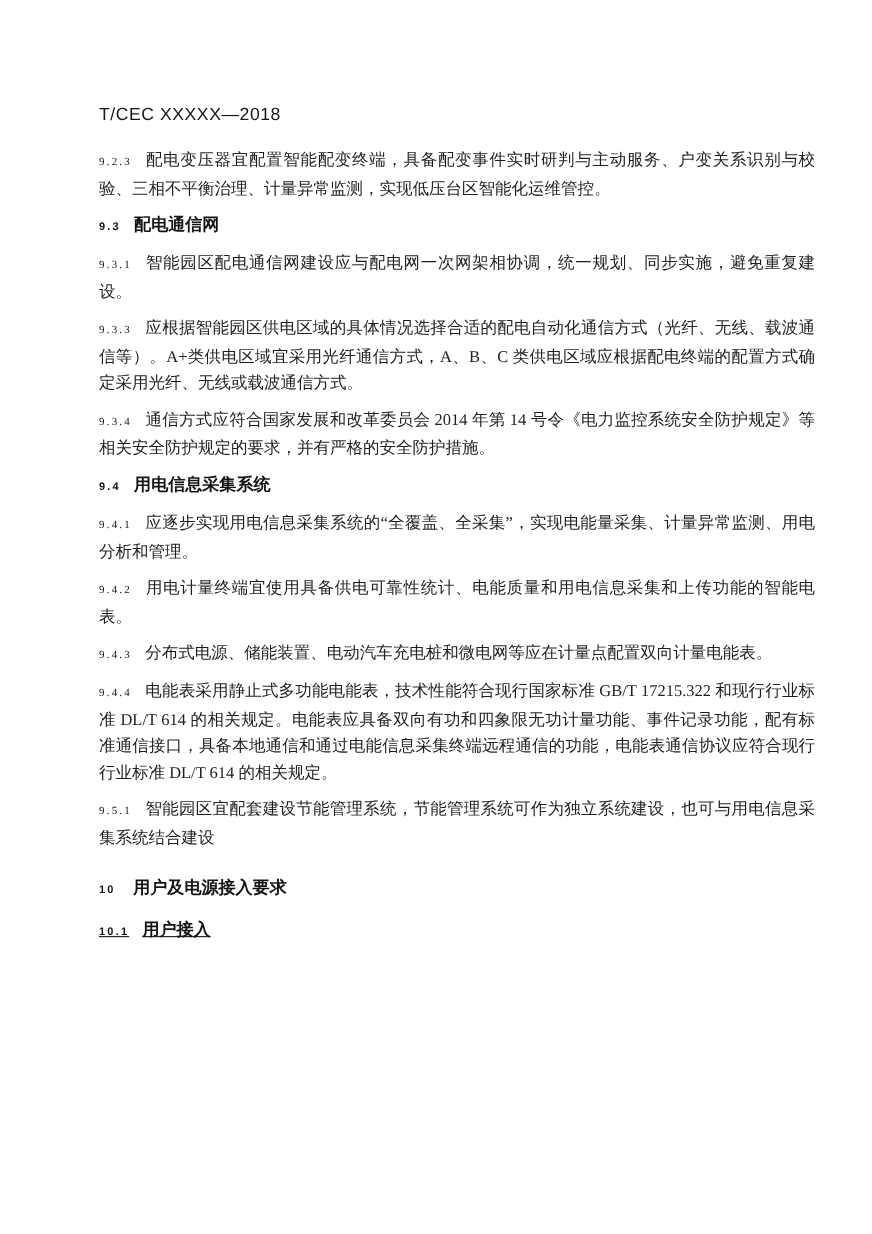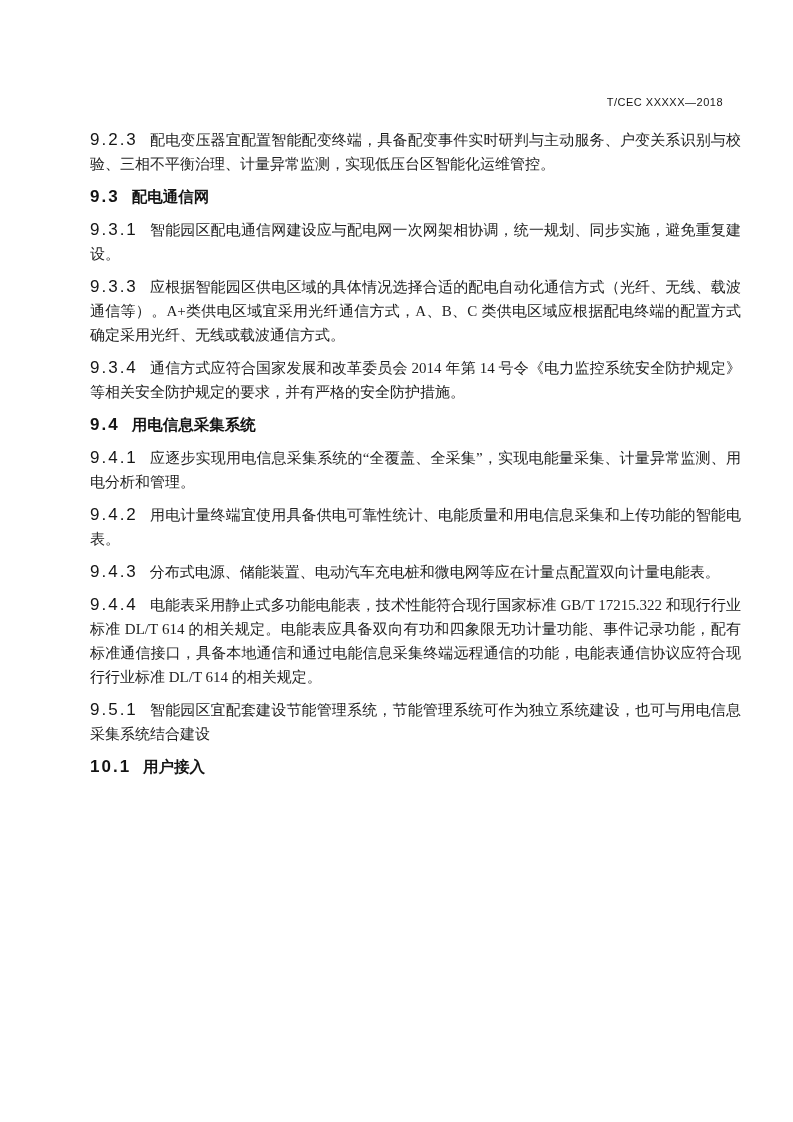--- a/index.html
+++ b/index.html
@@ -15,66 +15,66 @@
     font-family: "Liberation Serif", "DejaVu Serif", serif;
   }
   .page {
     box-sizing: border-box;
     width: 793px;
     height: 1122px;
     padding: 96px 52px 0 90px;
     background: #ffffff;
   }
   .doc-header {
-    text-align: right;
     padding-right: 18px;
     font-family: "Liberation Sans", "DejaVu Sans", sans-serif;
-    font-size: 11px;
+    font-size: 16px;
     letter-spacing: 0.5px;
     color: #161616;
     margin: 0 0 20px 0;
     white-space: nowrap;
   }
   .clause {
     font-size: 15px;
     line-height: 24px;
     text-align: justify;
     margin: 0 0 9px 0;
     color: #1e1e1e;
   }
   .clause .num {
-    font-family: Liberation Sans, sans-serif;
-    font-size: 17px;
+    font-family: Liberation Serif, serif;
+    font-size: 10px;
     letter-spacing: 2px;
     margin-right: 12px;
     color: #161616;
   }
   .heading {
     font-family: "Liberation Sans", "DejaVu Sans", sans-serif;
     font-weight: bold;
     font-size: 15.5px;
     line-height: 24px;
     margin: 3px 0 9px 0;
     color: #141414;
   }
   .heading .num {
     font-weight: bold;
     letter-spacing: 2px;
     margin-right: 12px;
-    font-size: 17px;
+    font-size: 10px;
   }
   .chapter {
     margin-top: 22px;
     margin-bottom: 12px;
   }
   .chapter .num {
     margin-right: 16px;
   }
   .sub-heading {
     margin-bottom: 10px;
+    text-decoration: underline;
   }
 </style>
 </head>
 <body>
 
 <div class="page">
 
   <div class="doc-header">T/CEC XXXXX—2018</div>
 
   <p class="clause"><span class="num">9.2.3</span><span>配电变压器宜配置智能配变终端，具备配变事件实时研判与主动服务、户变关系识别与校验、三相不平衡治理、计量异常监测，实现低压台区智能化运维管控。</span></p>
@@ -96,18 +96,19 @@
 
   <p class="clause"><span class="num">9.4.3</span><span>分布式电源、储能装置、电动汽车充电桩和微电网等应在计量点配置双向计量电能表。</span></p>
 
   <p class="clause"><span class="num">9.4.4</span><span>电能表采用静止式多功能电能表，技术性能符合现行国家标准 GB/T 17215.322 和现行行业标准 DL/T 614 的相关规定。电能表应具备双向有功和四象限无功计量功能、事件记录功能，配有标准通信接口，具备本地通信和通过电能信息采集终端远程通信的功能，电能表通信协议应符合现行行业标准 DL/T 614 的相关规定。</span></p>
 
 
   <p class="clause"><span class="num">9.5.1</span><span>智能园区宜配套建设节能管理系统，节能管理系统可作为独立系统建设，也可与用电信息采集系统结合建设</span></p>
 
 
 
+  <p class="heading chapter"><span class="num">10</span><span>用户及电源接入要求</span></p>
 
   <p class="heading sub-heading"><span class="num">10.1</span><span>用户接入</span></p>
 
   <p class="clause"></p>
 
 </div>
 
 </body></html>

